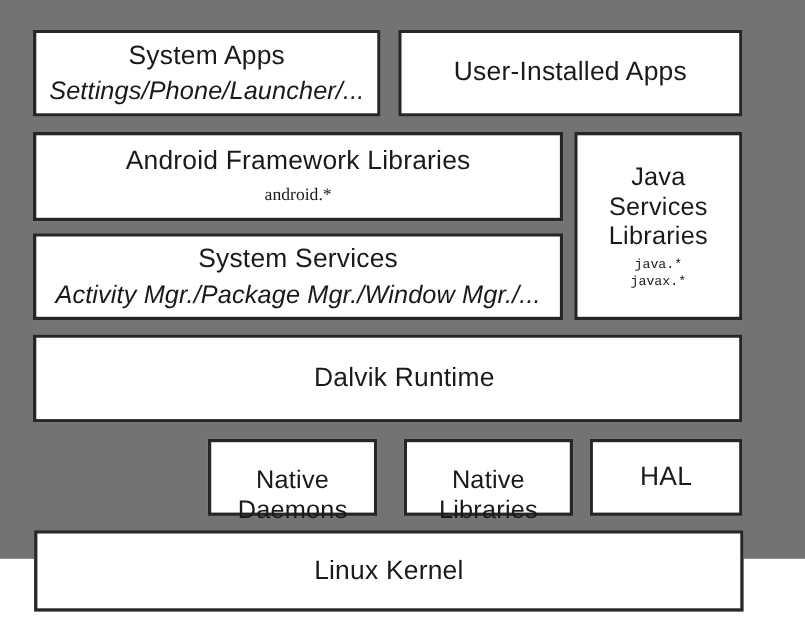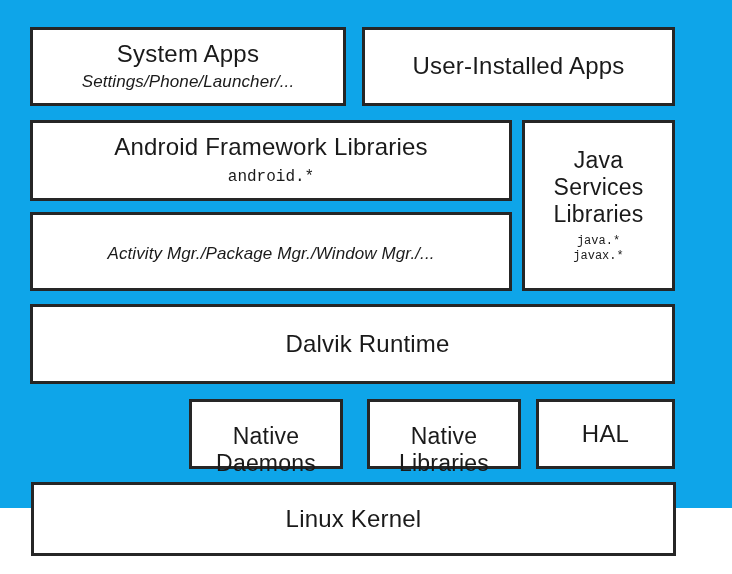--- a/index.html
+++ b/index.html
@@ -12,21 +12,21 @@
     height: 574px;
     font-family: "Liberation Sans", sans-serif;
     color: #1a1a1a;
     overflow: hidden;
   }
 
   #diagram {
     position: relative;
     width: 732px;
     height: 508px;
-    background: #0ea5e9;
+    background: #737373;
   }
 
   
   .box {
     position: absolute;
     box-sizing: border-box;
     border: 3px solid #262626;
     background: #ffffff;
     display: flex;
     flex-direction: column;
@@ -46,29 +46,29 @@
   }
 
   .title.multi {
     white-space: normal;
   }
 
   .subtitle-italic {
     font-family: "Liberation Sans", sans-serif;
     font-style: italic;
     font-weight: 400;
-    font-size: 17px;
+    font-size: 23px;
     line-height: 1.15;
     letter-spacing: 0.1px;
     margin-top: 4px;
     white-space: nowrap;
   }
 
   .subtitle-mono {
-    font-family: Liberation Mono, monospace;
+    font-family: Liberation Serif, serif;
     font-size: 16px;
     line-height: 1.2;
     margin-top: 7px;
     white-space: nowrap;
     text-align: right;
   }
 
   .mono-line {
     font-family: "Liberation Mono", monospace;
     font-size: 12px;
@@ -118,20 +118,21 @@
   <div class="box" id="box-user-installed">
     <div class="title">User-Installed Apps</div>
   </div>
 
   <div class="box" id="box-framework">
     <div class="title">Android Framework Libraries</div>
     <div class="subtitle-mono">android.*</div>
   </div>
 
   <div class="box" id="box-system-services">
+    <div class="title">System Services</div>
     <div class="subtitle-italic">Activity Mgr./Package Mgr./Window Mgr./...</div>
   </div>
 
   <div class="box" id="box-java-runtime">
     <div class="title multi">Java Services Libraries</div>
     <div class="mono-line" style="margin-top:6px">java.*</div>
     <div class="mono-line">javax.*</div>
   </div>
 
   <div class="box" id="box-dalvik">

